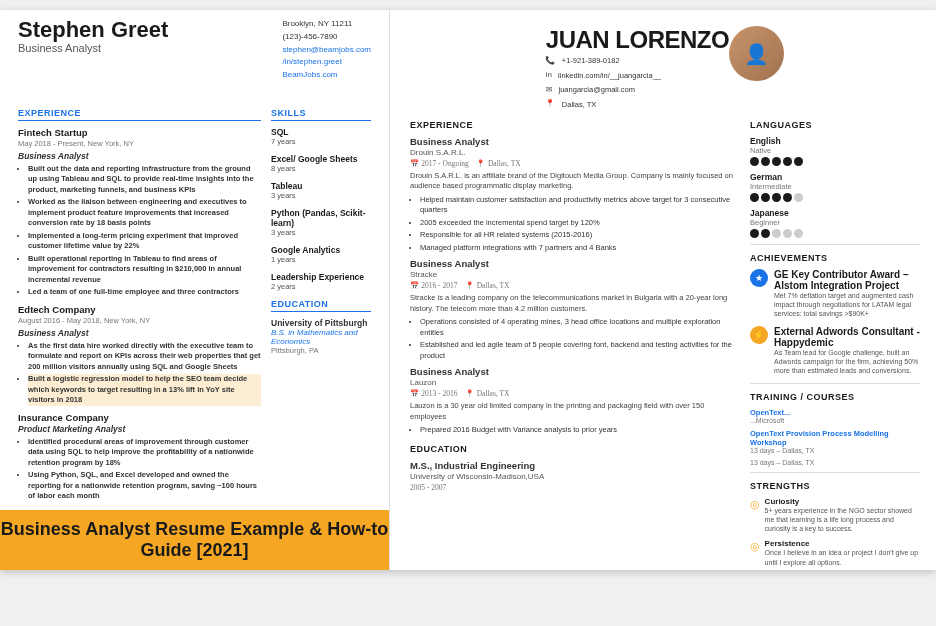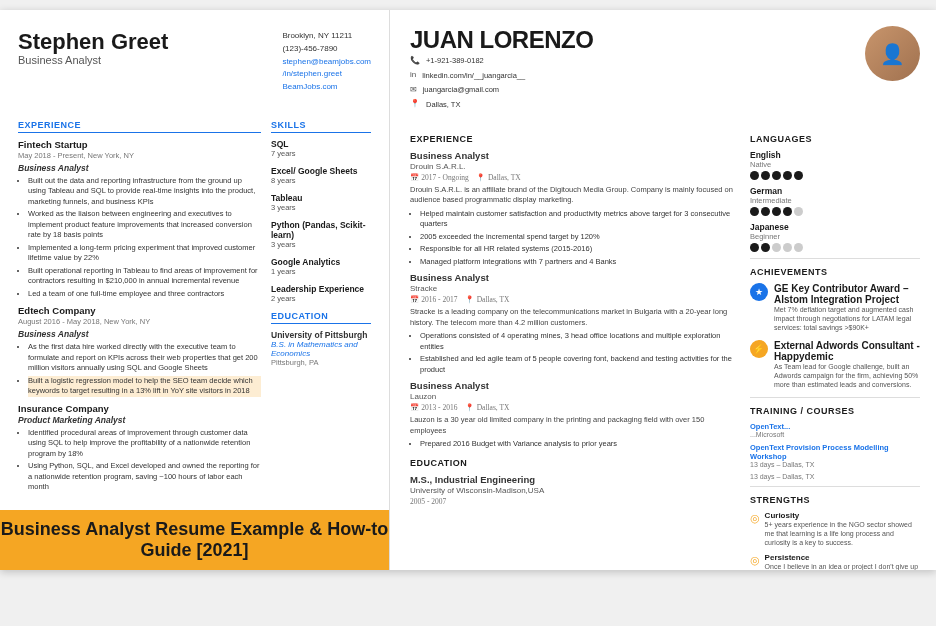--- a/index.html
+++ b/index.html
@@ -29,21 +29,21 @@
       margin: 10px auto;
       overflow: hidden;
     }
 
     
     .left-resume {
       width: 390px;
       min-width: 390px;
       height: 100%;
       overflow: hidden;
-      padding: 20px 18px;
+      padding: 8px 18px;
       border-right: 1px solid #ddd;
       position: relative;
       font-size: 8.5px;
       color: #333;
     }
 
     .left-resume .name {
       font-size: 22px;
       font-weight: 900;
       color: #1a1a1a;
@@ -118,20 +118,21 @@
     .bullet-list {
       padding-left: 10px;
       margin-bottom: 6px;
     }
 
     .bullet-list li {
       font-size: 7.5px;
       line-height: 1.4;
       margin-bottom: 2px;
       color: #333;
+      font-weight: bold;
     }
 
     .skill-item {
       margin-bottom: 8px;
     }
 
     .skill-name {
       font-size: 8.5px;
       font-weight: 600;
       color: #1a1a1a;
@@ -184,23 +185,23 @@
       height: 100%;
       overflow: hidden;
       padding: 16px 16px 16px 20px;
       font-size: 8px;
       color: #333;
       position: relative;
     }
 
     .right-header {
       display: flex;
-      justify-content: space-between;
+      justify-content: center;
       align-items: flex-start;
-      margin-bottom: 14px;
+      margin-bottom: 0;
     }
 
     .right-name {
       font-size: 24px;
       font-weight: 900;
       color: #1a1a1a;
       letter-spacing: -0.5px;
     }
 
     .right-contact {

